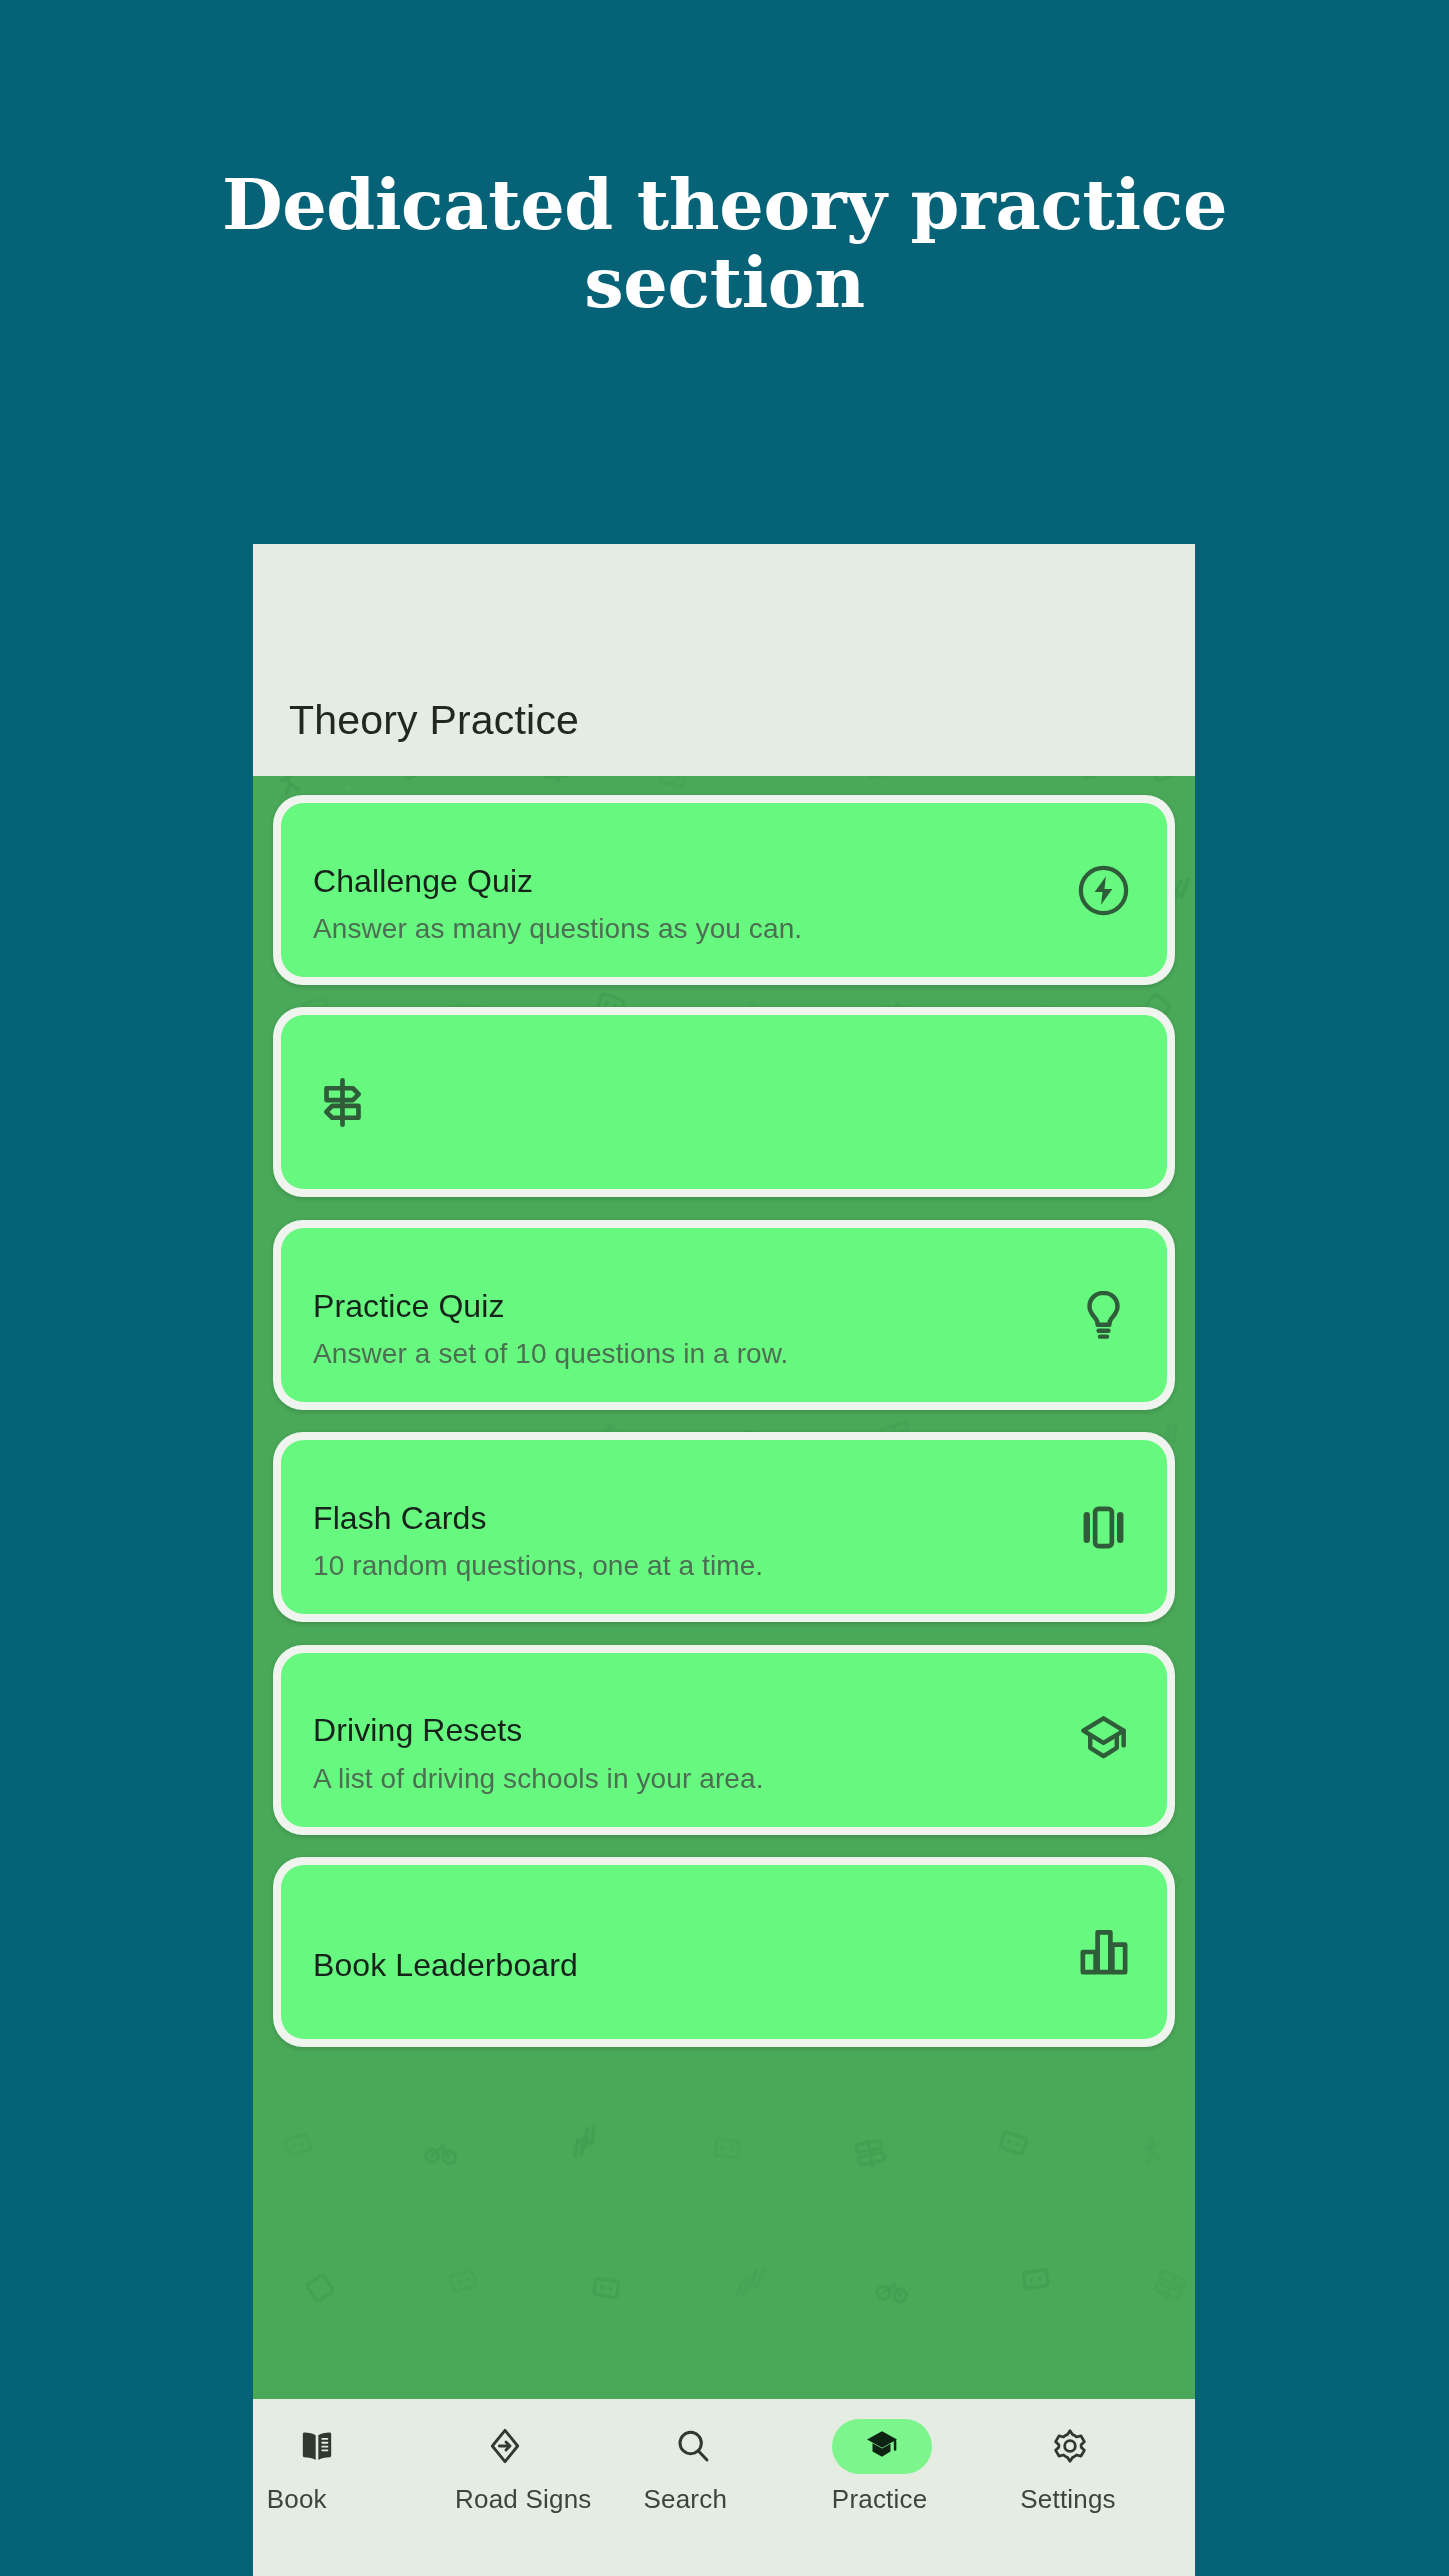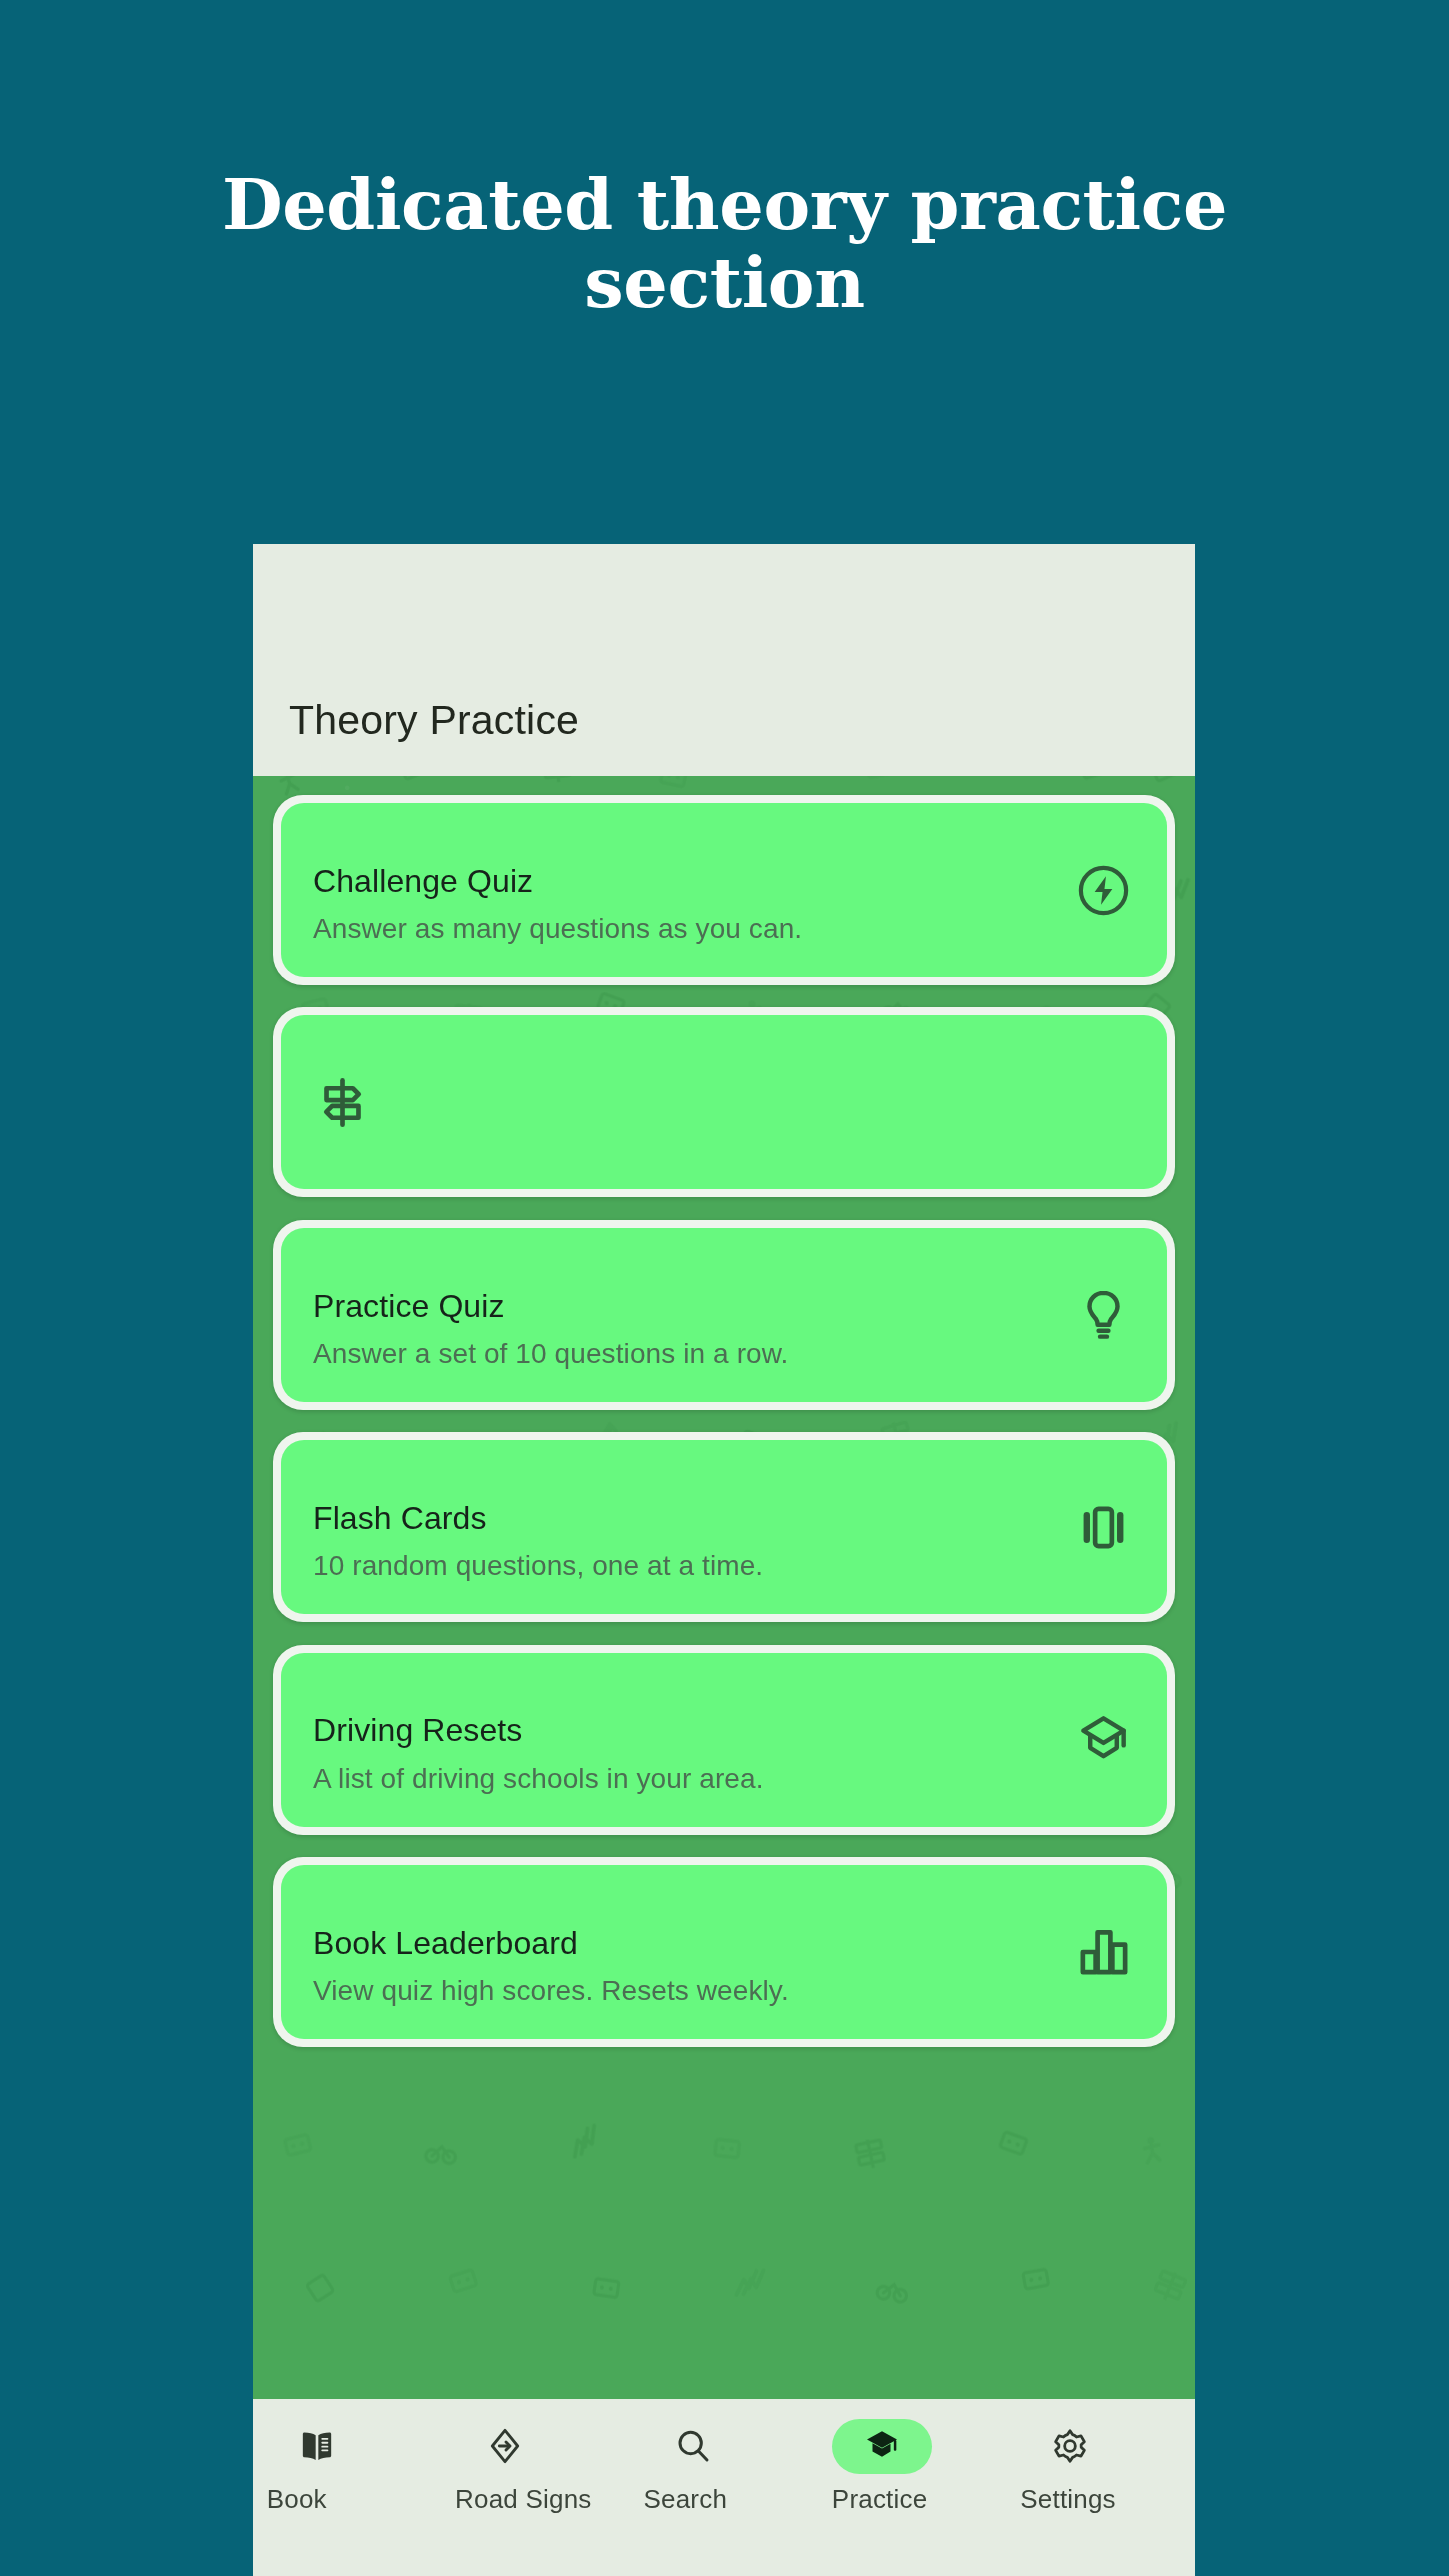--- a/index.html
+++ b/index.html
@@ -378,21 +378,20 @@
             <path d="M20.2 8.4 V14.4"></path>
           </svg>
         </div>
       </div>
     </div>
 
     <div class="card-wrap">
       <div class="card">
         <div class="card-text">
           <div class="card-title">Book Leaderboard</div>
-          <div class="card-sub">View quiz high scores. Resets weekly.</div>
         </div>
         <div class="card-icon">
           <svg viewBox="0 0 24 24" fill="none" stroke="currentColor" stroke-width="1.9" stroke-linejoin="round">
             <rect x="3.6" y="12.2" width="5.2" height="8.2"></rect>
             <rect x="9.6" y="4.2" width="5.2" height="16.2"></rect>
             <rect x="15.6" y="9.2" width="5.2" height="11.2"></rect>
           </svg>
         </div>
       </div>
     </div>

